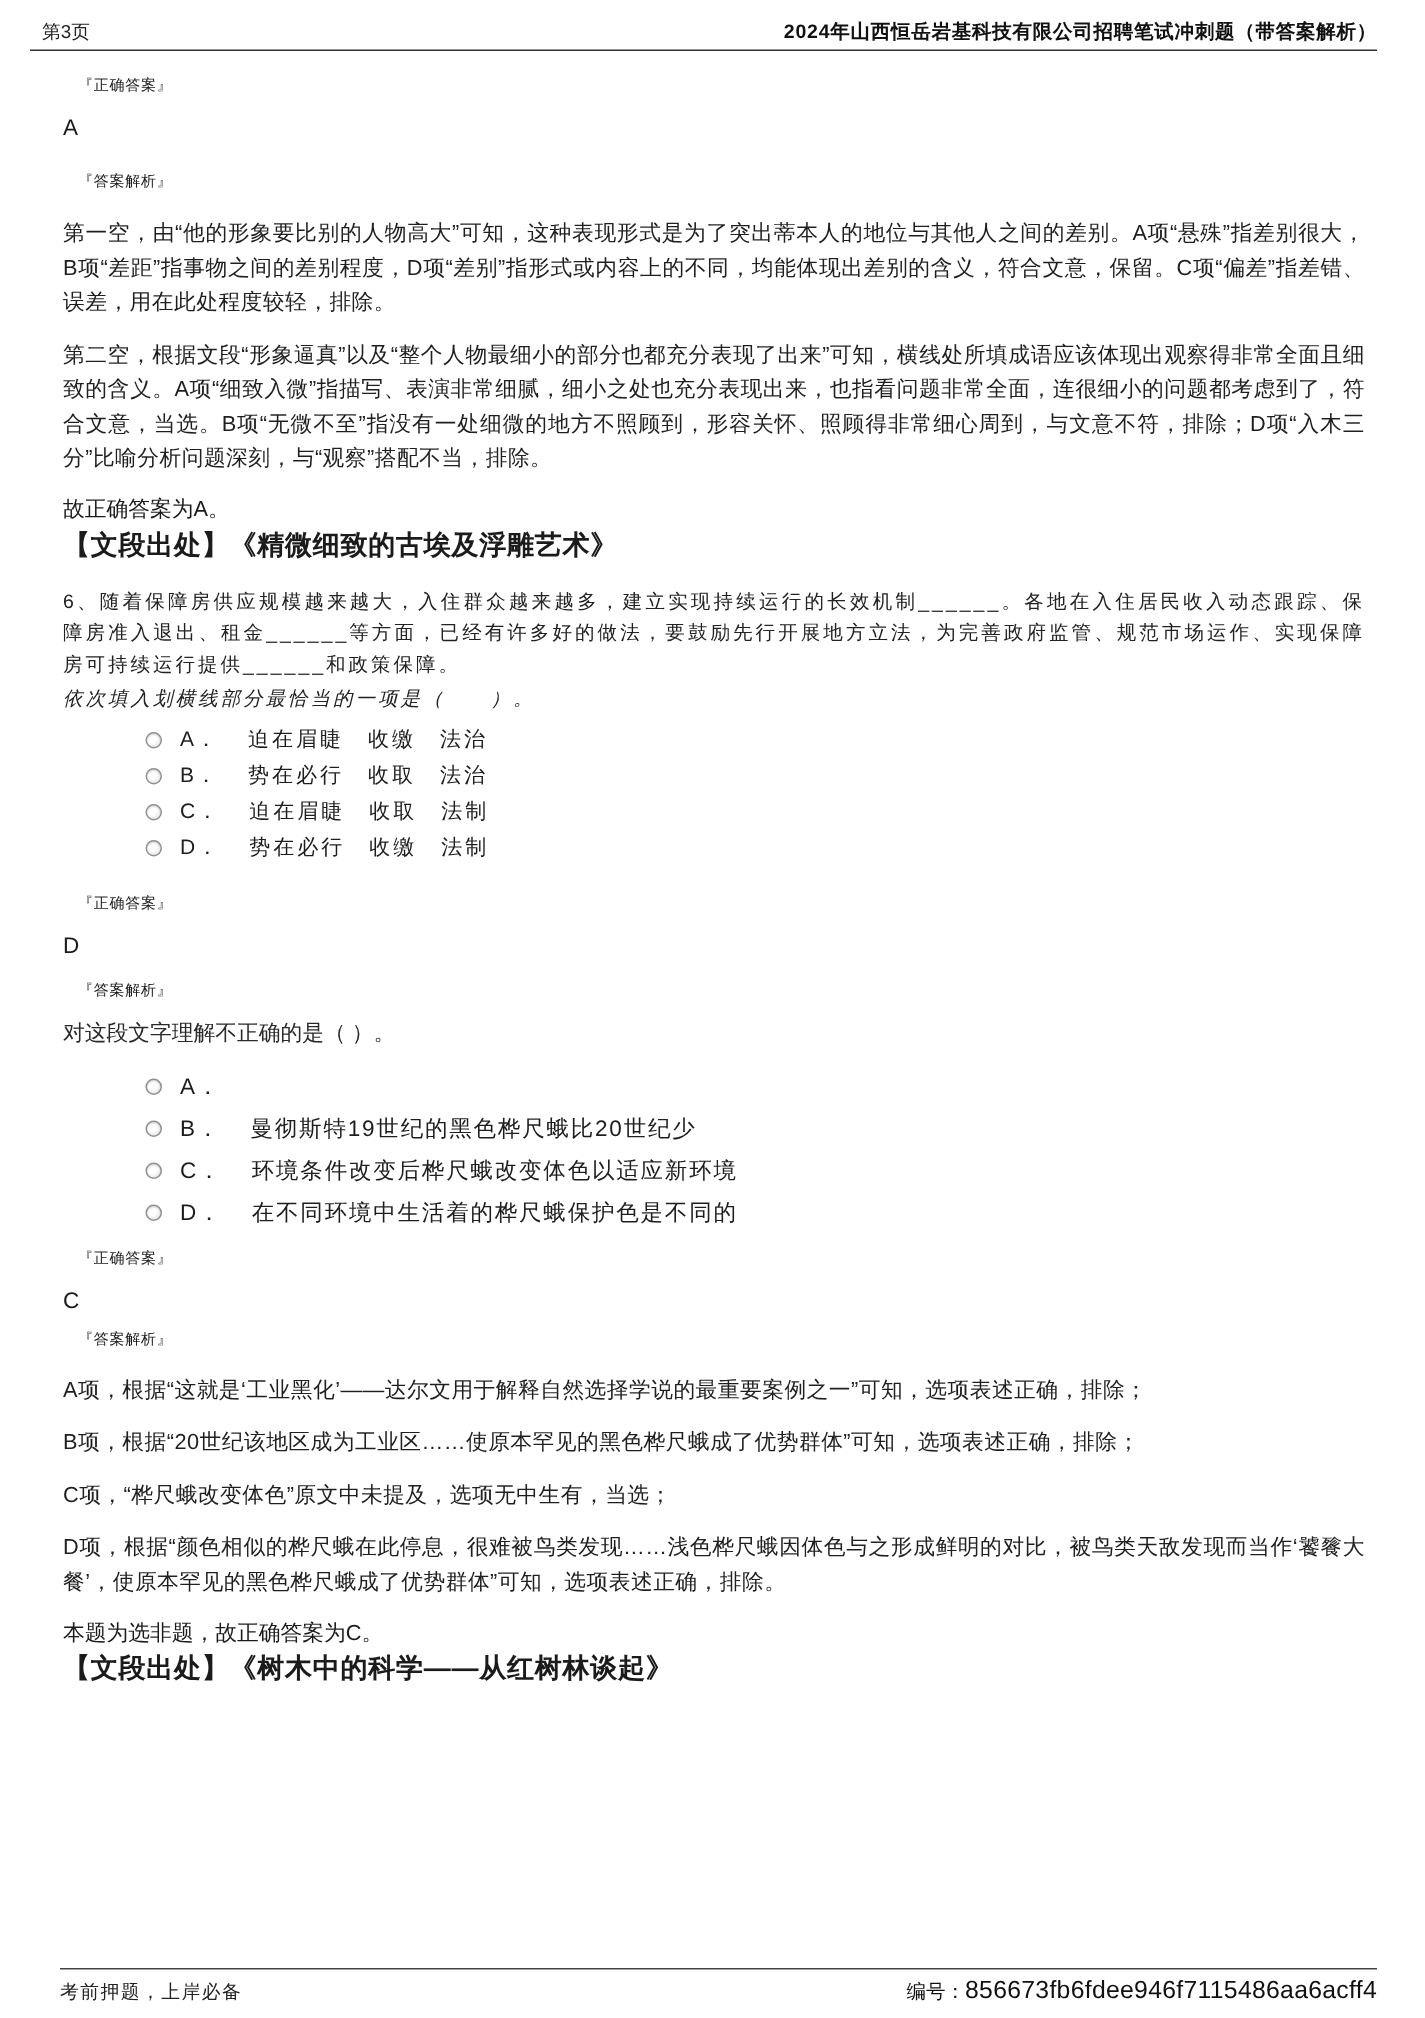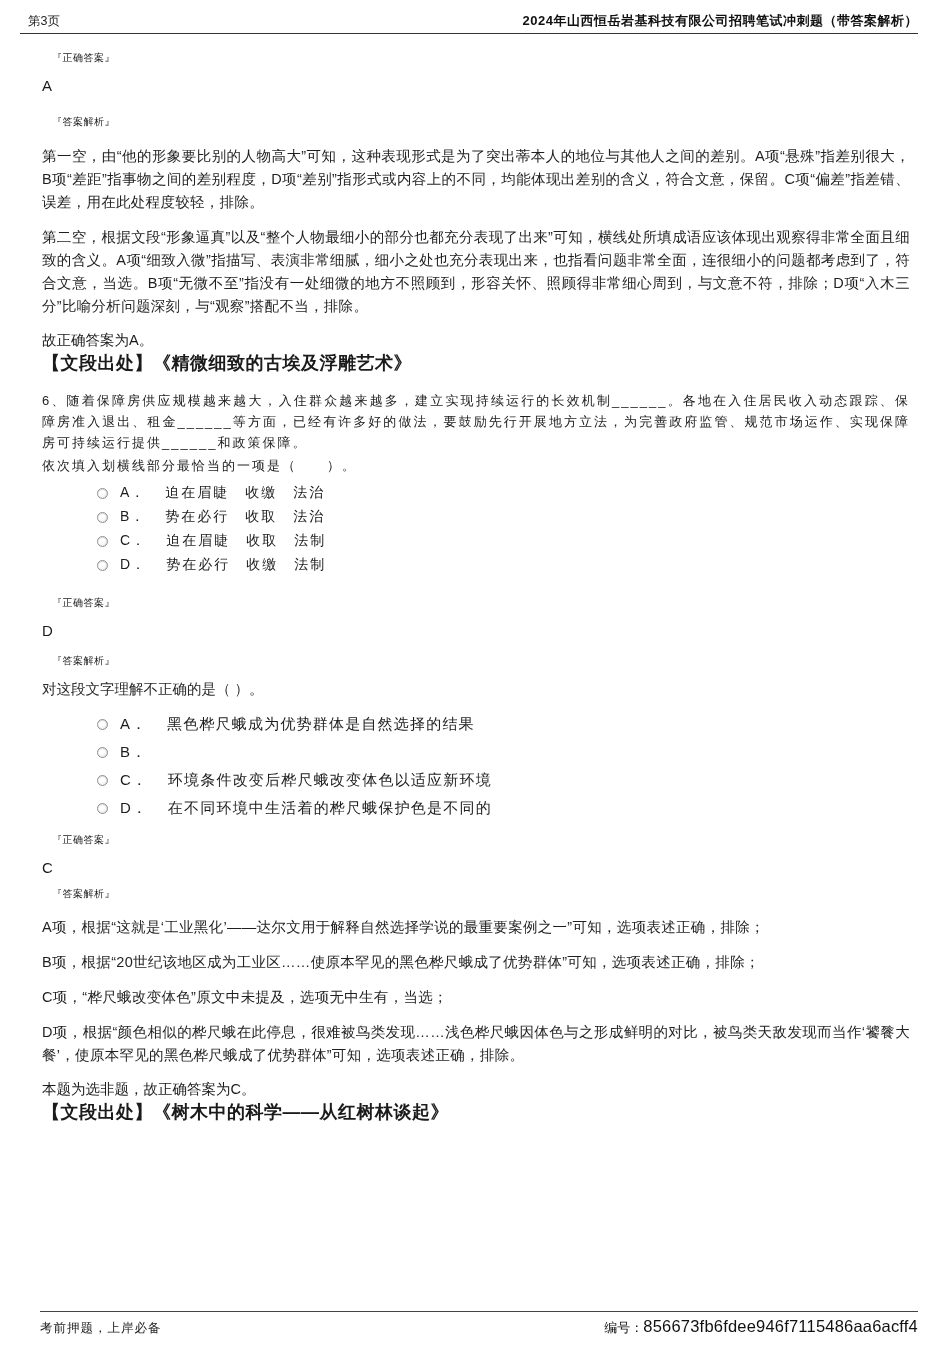--- a/index.html
+++ b/index.html
@@ -27,21 +27,21 @@
   .header .title  { font-size: 13px; font-weight: 600; color: #111; letter-spacing: 0.5px; }
   
   .content { padding: 0 40px 0 42px; }
   .ans-label { font-size: 10px; line-height: 20px; margin-top: 14px; padding-left: 10px; letter-spacing: 0.5px; }
   .ans-letter { font-size: 15px; line-height: 20px; margin-top: 8px; font-weight: 500; }
   .body-p { font-size: 14.5px; line-height: 23px; margin-top: 9px; letter-spacing: 0.3px; text-align: justify; color: #1f1f1f; }
   .conclusion { font-size: 14.5px; line-height: 23px; margin-top: 11px; }
   .source { font-size: 18px; line-height: 23px; font-weight: 600; letter-spacing: 0.5px; }
   
   .stem-small { font-size: 13px; line-height: 21px; margin-top: 15px; letter-spacing: 2px; text-align: justify; color: #222; }
-  .prompt-small { font-size: 13px; line-height: 21px; margin-top: 2px; letter-spacing: 2px; color: #222; }
+  .prompt-small { font-size: 13px; line-height: 21px; margin-top: 2px; letter-spacing: 2px; color: #222; font-style: italic; }
   .options-sm { margin-top: 5px; }
   .options-sm .option { height: 24px; }
   
   .stem-reg { font-size: 14.5px; line-height: 26.5px; margin-top: 14px; letter-spacing: 0.4px; text-align: justify; color: #3a3a3a; }
   .prompt-reg { font-size: 14.5px; line-height: 26px; margin-top: 5px; color: #2a2a2a; }
   .options-lg { margin-top: 8px; }
   .options-lg .option { height: 28px; font-size: 15px; letter-spacing: 1.2px; }
   
   .option { display: flex; align-items: center; padding-left: 55px; font-size: 14px; letter-spacing: 2px; color: #1d1d1d; cursor: default; }
   .radio {
@@ -119,25 +119,25 @@
       <div class="ans-letter">D</div>
       <div class="ans-label" style="margin-top:10px">『答案解析』</div>
     </section>
 
     <section>
       <p class="prompt-reg">对这段文字理解不正确的是（ ）。</p>
       <div class="options-lg">
         <div class="option">
           <span class="radio"></span>
           <span class="opt-label">A．</span>
-          <span class="opt-text">黑色桦尺蛾成为优势群体是自然选择的结果</span>
         </div>
         <div class="option">
           <span class="radio"></span>
           <span class="opt-label">B．</span>
+          <span class="opt-text">曼彻斯特19世纪的黑色桦尺蛾比20世纪少</span>
         </div>
         <div class="option">
           <span class="radio"></span>
           <span class="opt-label">C．</span>
           <span class="opt-text">环境条件改变后桦尺蛾改变体色以适应新环境</span>
         </div>
         <div class="option">
           <span class="radio"></span>
           <span class="opt-label">D．</span>
           <span class="opt-text">在不同环境中生活着的桦尺蛾保护色是不同的</span>

